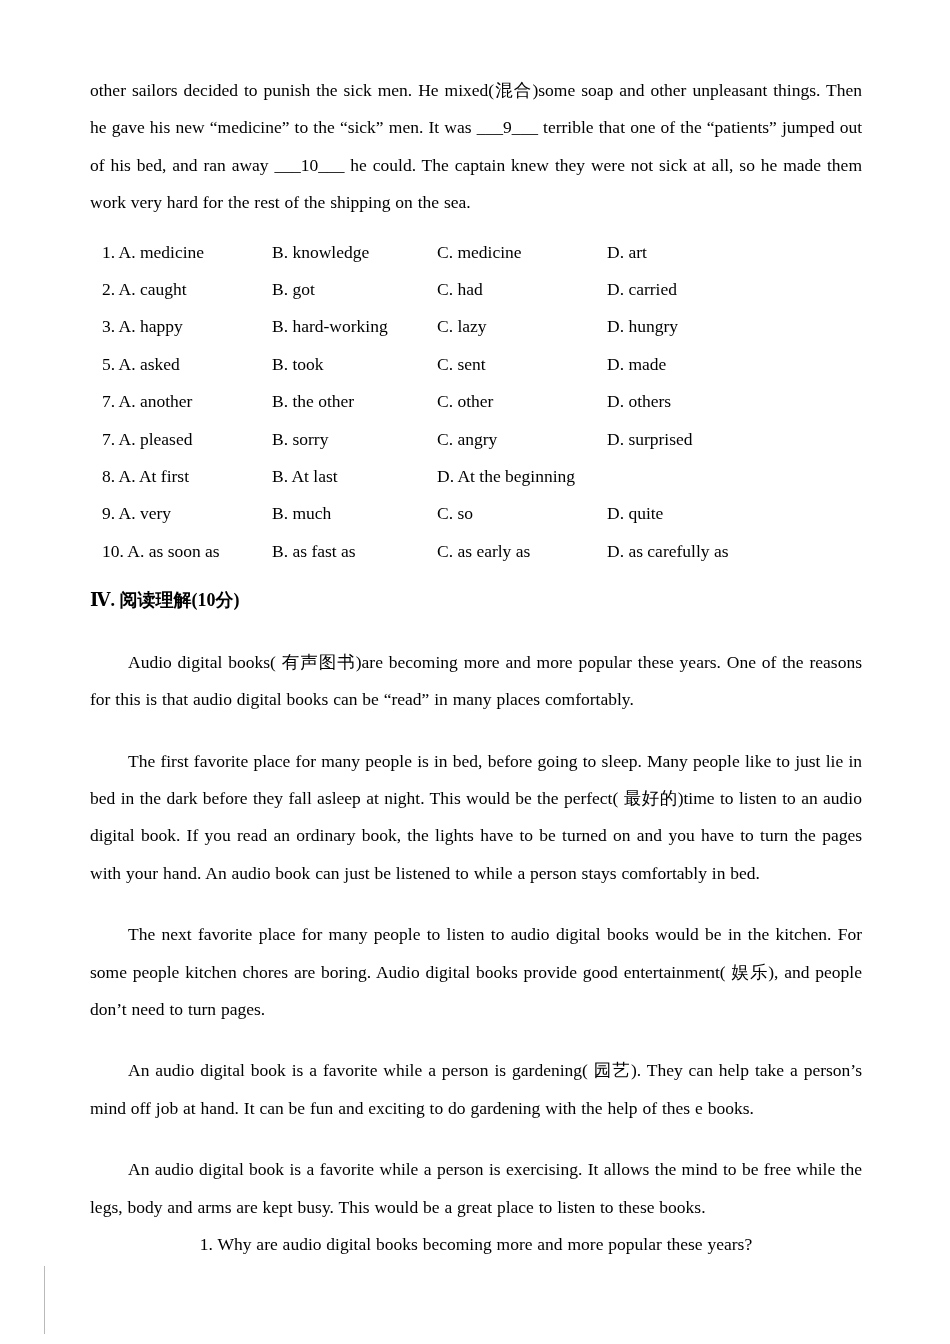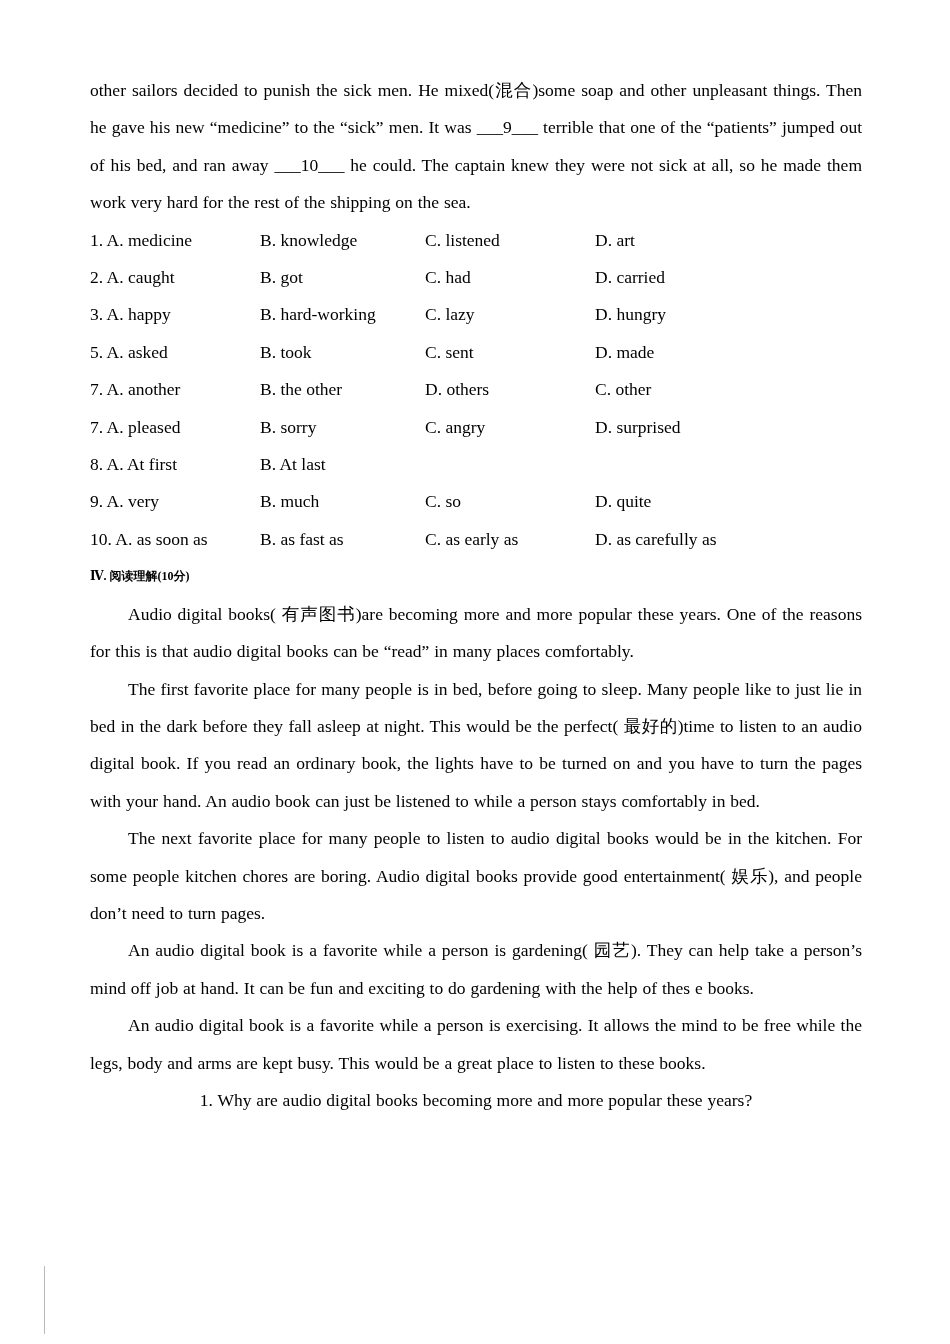--- a/index.html
+++ b/index.html
@@ -23,30 +23,31 @@
   }
   .para {
     margin: 0;
     font-size: 17.5px;
     line-height: 37.4px;
     text-align: justify;
     word-spacing: 0.5px;
   }
   .para.indent {
     text-indent: 38px;
+    margin-top: 24px;
   }
   .section-title {
     margin: 0;
-    font-size: 12px;
+    font-size: 18px;
     line-height: 37.4px;
     font-weight: bold;
     text-align: left;
   }
   .options {
-    margin: 0;
+    margin: 12px;
   }
   .option-row {
     display: grid;
     grid-template-columns: 170px 165px 170px 1fr;
     font-size: 17.5px;
     line-height: 37.4px;
     text-align: left;
   }
   .option-cell {
     white-space: nowrap;
@@ -67,21 +68,21 @@
 <body>
 
 <div class="page">
 
   <p class="para">other sailors decided to punish the sick men. He mixed(混合)some soap and other unpleasant things. Then he gave his new “medicine” to the “sick” men. It was ___9___ terrible that one of the “patients” jumped out of his bed, and ran away ___10___ he could. The captain knew they were not sick at all, so he made them work very hard for the rest of the shipping on the sea.</p>
 
   <div class="options">
     <div class="option-row">
       <span class="option-cell">1. A. medicine</span>
       <span class="option-cell">B. knowledge</span>
-      <span class="option-cell">C. listened</span>
+      <span class="option-cell">C. medicine</span>
       <span class="option-cell">D. art</span>
     </div>
     <div class="option-row">
       <span class="option-cell">2. A. caught</span>
       <span class="option-cell">B. got</span>
       <span class="option-cell">C. had</span>
       <span class="option-cell">D. carried</span>
     </div>
     <div class="option-row">
       <span class="option-cell">3. A. happy</span>
@@ -91,32 +92,33 @@
     </div>
     <div class="option-row">
       <span class="option-cell">5. A. asked</span>
       <span class="option-cell">B. took</span>
       <span class="option-cell">C. sent</span>
       <span class="option-cell">D. made</span>
     </div>
     <div class="option-row">
       <span class="option-cell">7. A. another</span>
       <span class="option-cell">B. the other</span>
+      <span class="option-cell">C. other</span>
       <span class="option-cell">D. others</span>
-      <span class="option-cell">C. other</span>
     </div>
     <div class="option-row">
       <span class="option-cell">7. A. pleased</span>
       <span class="option-cell">B. sorry</span>
       <span class="option-cell">C. angry</span>
       <span class="option-cell">D. surprised</span>
     </div>
     <div class="option-row">
       <span class="option-cell">8. A. At first</span>
       <span class="option-cell">B. At last</span>
+      <span class="option-cell">D. At the beginning</span>
     </div>
     <div class="option-row">
       <span class="option-cell">9. A. very</span>
       <span class="option-cell">B. much</span>
       <span class="option-cell">C. so</span>
       <span class="option-cell">D. quite</span>
     </div>
     <div class="option-row">
       <span class="option-cell">10. A. as soon as</span>
       <span class="option-cell">B. as fast as</span>

